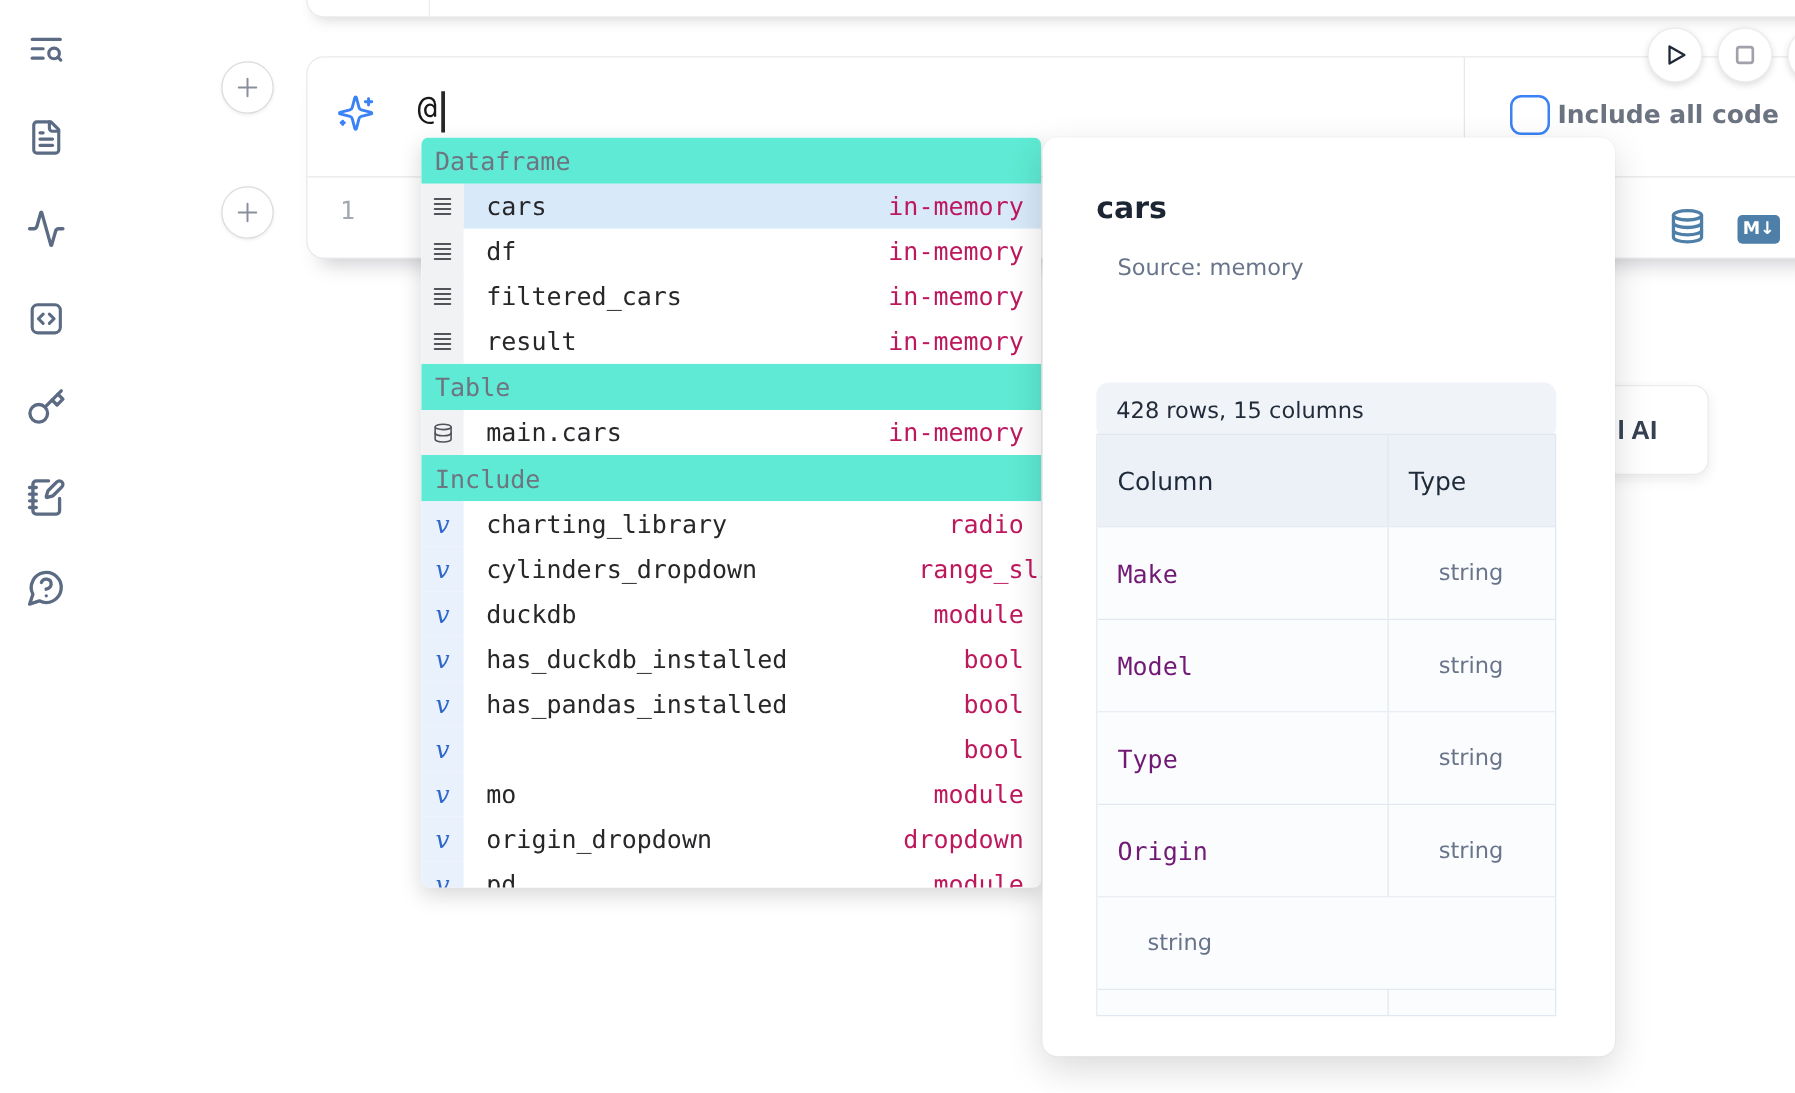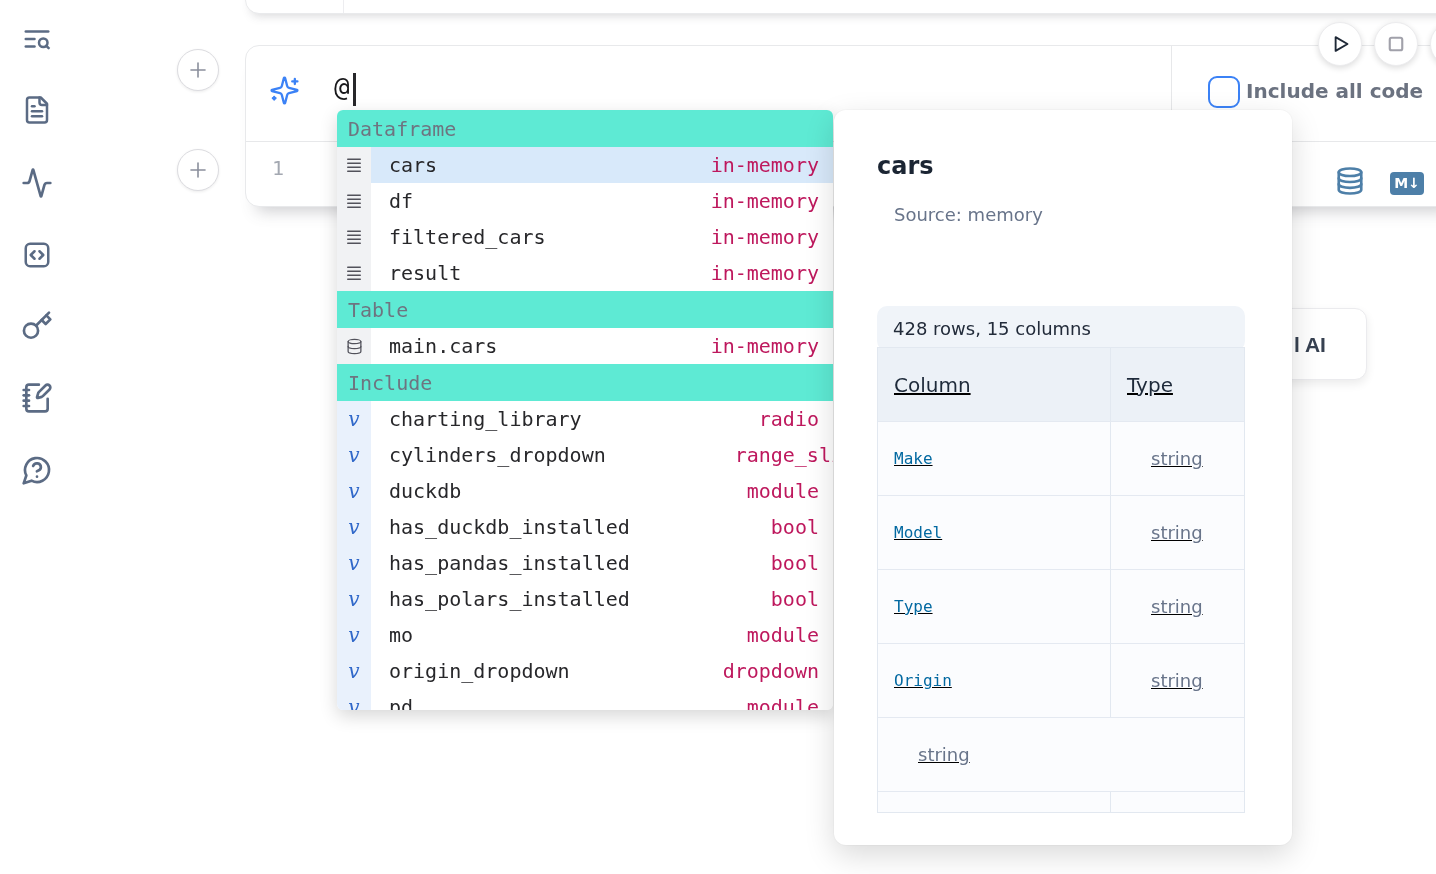--- a/index.html
+++ b/index.html
@@ -75,27 +75,27 @@
 
   
   #panel{position:absolute;left:834px;top:110px;width:458px;height:735px;background:#fff;border-radius:12px;
          box-shadow:0 10px 30px rgba(0,0,0,.15),0 0 0 1px rgba(0,0,0,.02);z-index:30;}
   #pv-title{position:absolute;left:43px;top:42px;font-size:24px;font-weight:bold;color:#1b2533;}
   #pv-source{position:absolute;left:60px;top:94px;font-size:18px;color:#68748a;}
   #pv-pill{position:absolute;left:43px;top:148px;width:368px;height:45px;background:#f0f4f9;border-radius:10px;margin-top:48px;}
   #pv-pill span{display:block;padding-left:16px;line-height:45px;font-size:18px;color:#222b3a;}
   #pv-table{position:absolute;left:43px;top:237px;width:368px;height:466px;overflow:hidden;
             border:1px solid #e2e8f0;box-sizing:border-box;}
-  .tr{display:flex;height:74px;box-sizing:border-box;border-bottom:1px solid #e4e9f1;background:#fbfcfe;text-decoration:underline;}
+  .tr{display:flex;height:74px;box-sizing:border-box;border-bottom:1px solid #e4e9f1;background:#fbfcfe;}
   .tr.head{background:#ecf1f7;}
   .td{box-sizing:border-box;display:flex;align-items:center;padding-left:16px;}
   .td.c1{width:233px;border-right:1px solid #e2e8f0;}
   .td.c2{flex:1;}
   .tr.head .td{font-size:20px;color:#1e2a3a;}
-  .td .colname{font-family:"DejaVu Sans Mono",monospace;font-size:16px;color:#0369a1;}
+  .td .colname{font-family:"DejaVu Sans Mono",monospace;font-size:20px;color:#701a75;}
   .td .coltype{font-size:18px;color:#68748a;margin-left:24px;}
 </style>
 </head>
 <body>
 
 <button class="sb-btn" style="top:21px">
   <svg width="30" height="30" viewBox="0 0 24 24">
     <path d="M21 6H3"></path>
       <path d="M10 12H3"></path>
       <path d="M10 18H3"></path>
@@ -336,21 +336,20 @@
     <span class="ac-main">
         <span class="nm">has_pandas_installed</span>
         <span class="tp">bool</span>
       </span>
   </div>
   <div class="ac-row variable">
     <span class="gut">
         <i class="vicon">v</i>
       </span>
     <span class="ac-main">
-        <span class="nm">has_polars_installed</span>
         <span class="tp">bool</span>
       </span>
   </div>
   <div class="ac-row variable">
     <span class="gut">
         <i class="vicon">v</i>
       </span>
     <span class="ac-main">
         <span class="nm">mo</span>
         <span class="tp">module</span>

